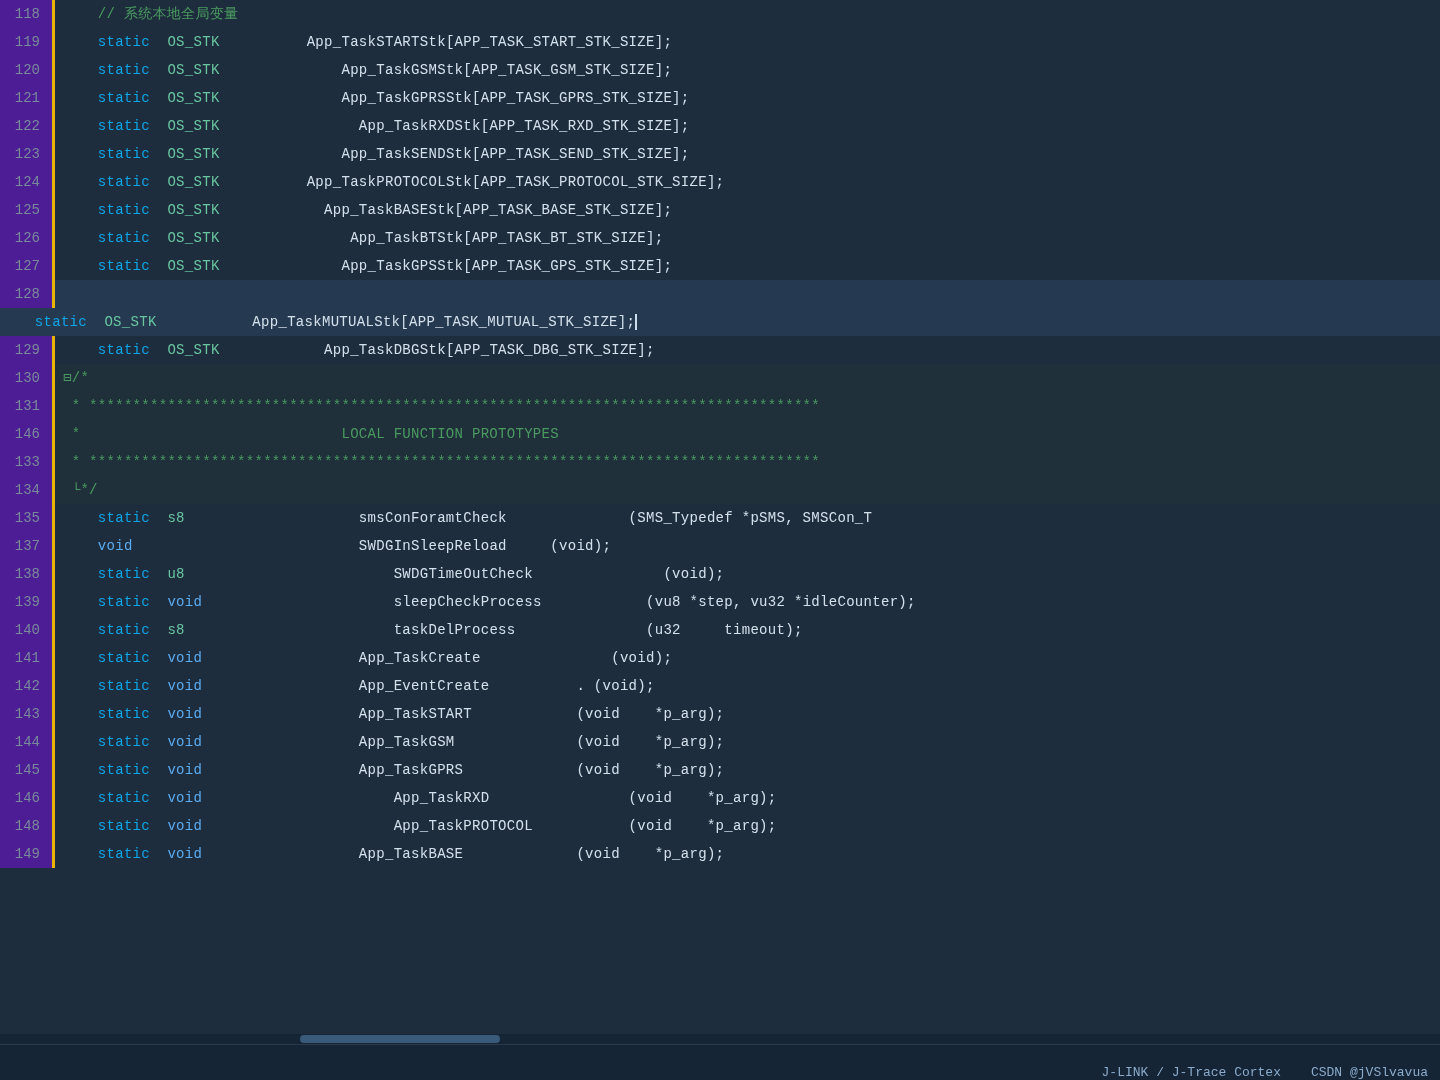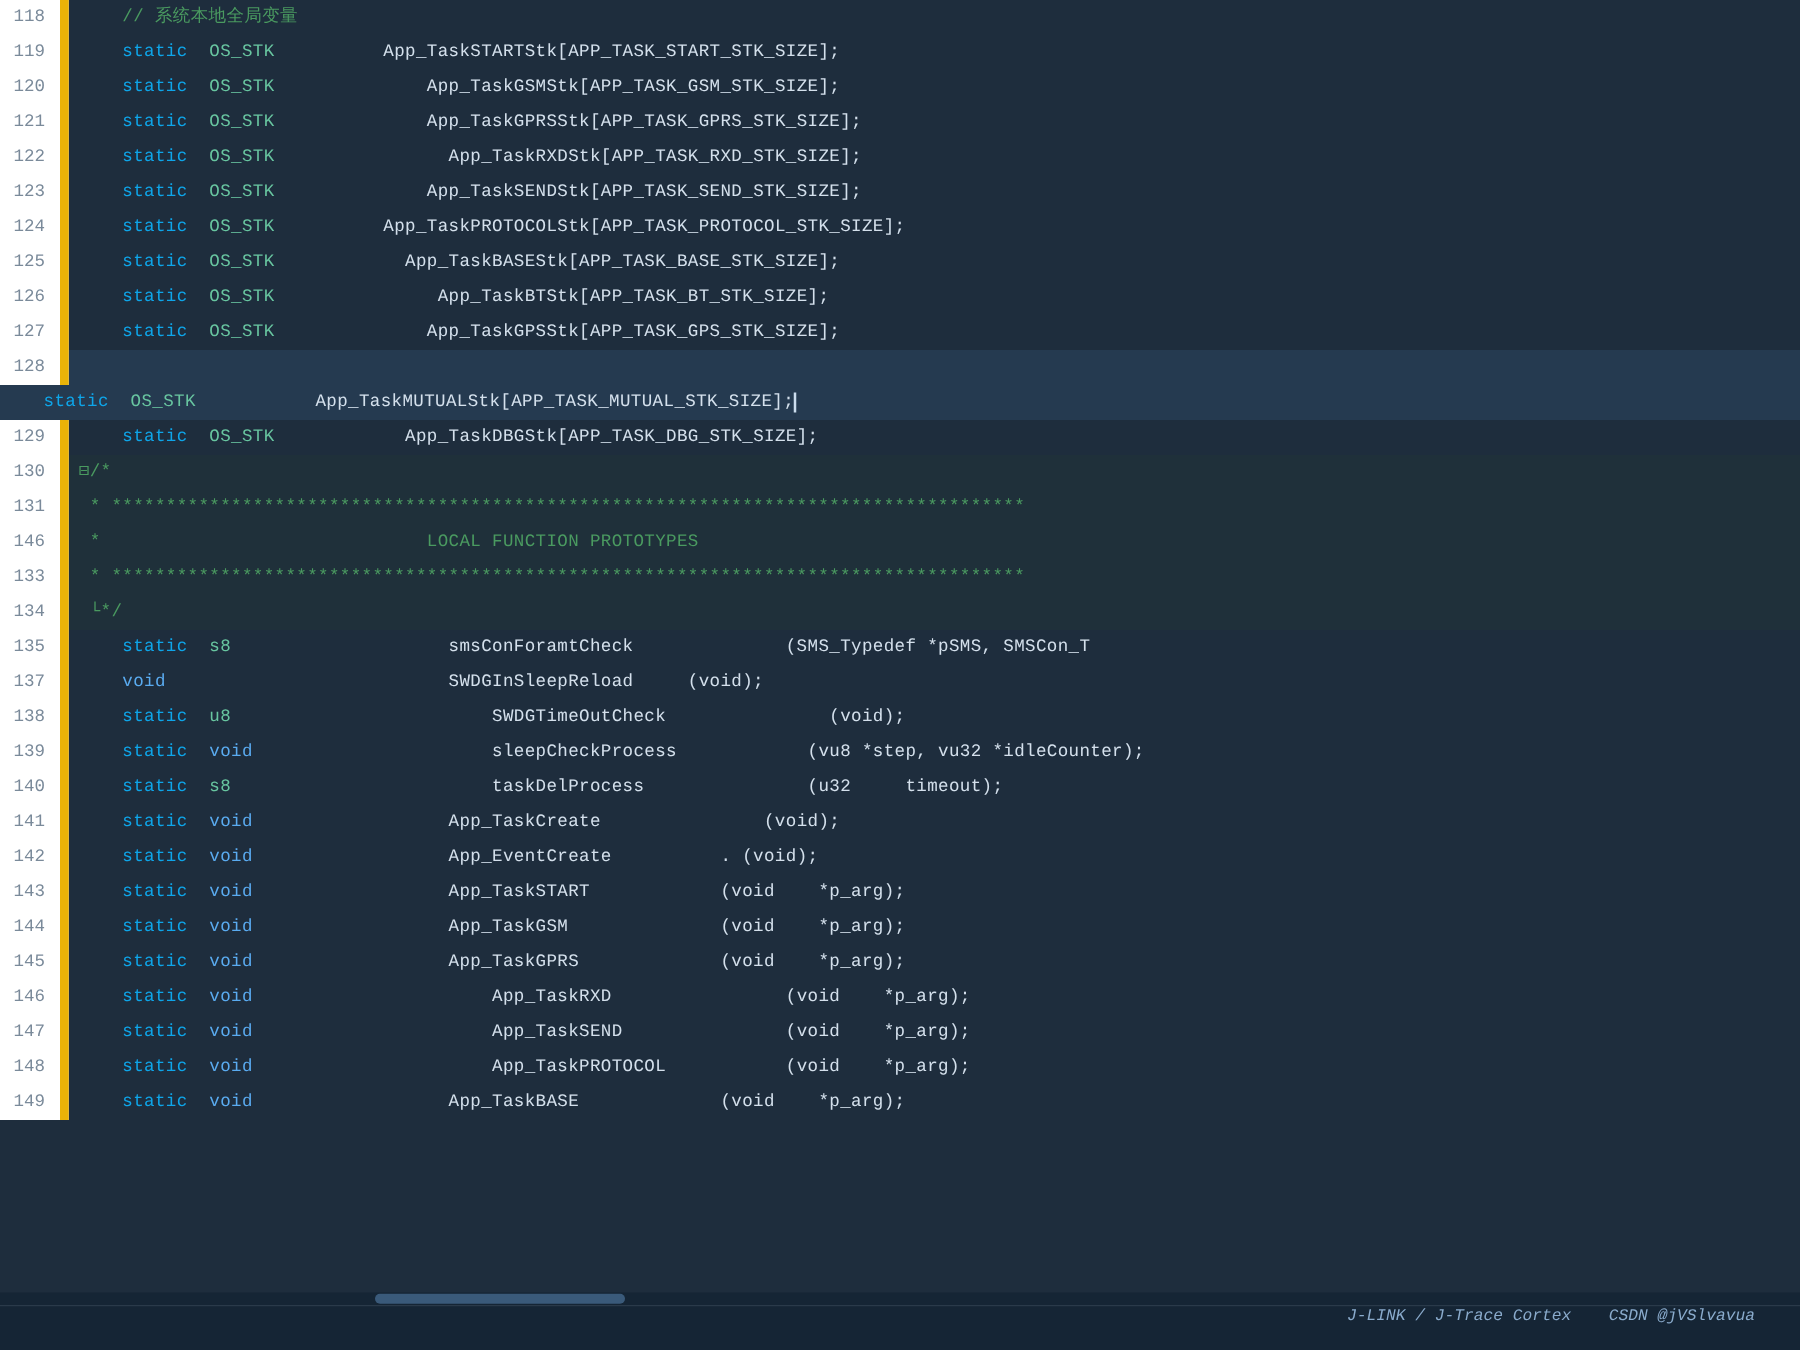--- a/index.html
+++ b/index.html
@@ -34,23 +34,23 @@
       position: relative;
     }
     .line-number {
       width: 55px;
       min-width: 55px;
       text-align: right;
       padding-right: 12px;
       color: #7a8a9a;
       font-size: 14px;
       user-select: none;
-      border-right: 7px solid #eab308;
+      border-right: 3px solid #eab308;
       margin-right: 8px;
-      background: #ffffff;
+      background: #4c1d95;
     }
     .line-content {
       flex: 1;
       color: #d4e0ec;
       white-space: pre;
       font-size: 14px;
       letter-spacing: 0.3px;
     }
     .kw-static { color: #0ea5e9; }
     .kw-void { color: #5aabf0; margin-top: 48px; }
@@ -58,25 +58,24 @@
     .kw-comment { color: #4a9a60; }
     .cursor-line {
       border-left: 2px solid #ccddee;
       padding-left: 2px;
     }
     .status-bar {
       height: 36px;
       background: #152535;
       border-top: 1px solid #2a3a4a;
       display: flex;
-      align-items: flex-start;
+      align-items: flex-end;
       justify-content: flex-end;
-      padding: 0 36px;
+      padding: 0 12px;
       gap: 30px;
-      font-style: italic;
     }
     .status-text {
       color: #8aabcc;
       font-size: 13px;
       font-family: 'Courier New', monospace;
     }
     .scrollbar-h {
       height: 10px;
       background: #152535;
       position: relative;
@@ -210,24 +209,20 @@
     </div>
     <div class="code-line">
       <span class="line-number">145</span>
       <span class="line-content"><span class="kw-static">    static</span>  <span class="kw-void">void</span>                  App_TaskGPRS             (void    *p_arg);</span>
     </div>
     <div class="code-line">
       <span class="line-number">146</span>
       <span class="line-content"><span class="kw-static">    static</span>  <span class="kw-void">void</span>                      App_TaskRXD                (void    *p_arg);</span>
     </div>
     <div class="code-line">
-      <span class="line-number">147</span>
-      <span class="line-content"><span class="kw-static">    static</span>  <span class="kw-void">void</span>                      App_TaskSEND               (void    *p_arg);</span>
-    </div>
-    <div class="code-line">
       <span class="line-number">148</span>
       <span class="line-content"><span class="kw-static">    static</span>  <span class="kw-void">void</span>                      App_TaskPROTOCOL           (void    *p_arg);</span>
     </div>
     <div class="code-line">
       <span class="line-number">149</span>
       <span class="line-content"><span class="kw-static">    static</span>  <span class="kw-void">void</span>                  App_TaskBASE             (void    *p_arg);</span>
     </div>
 
   </div>
 

